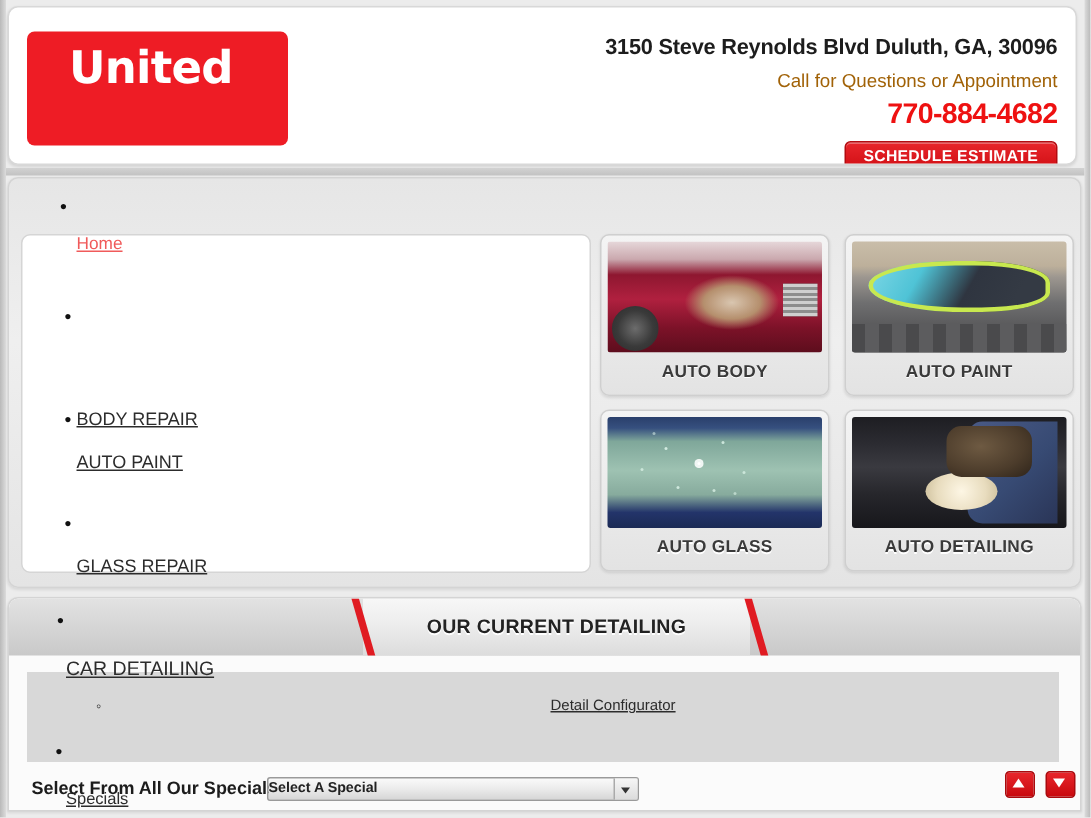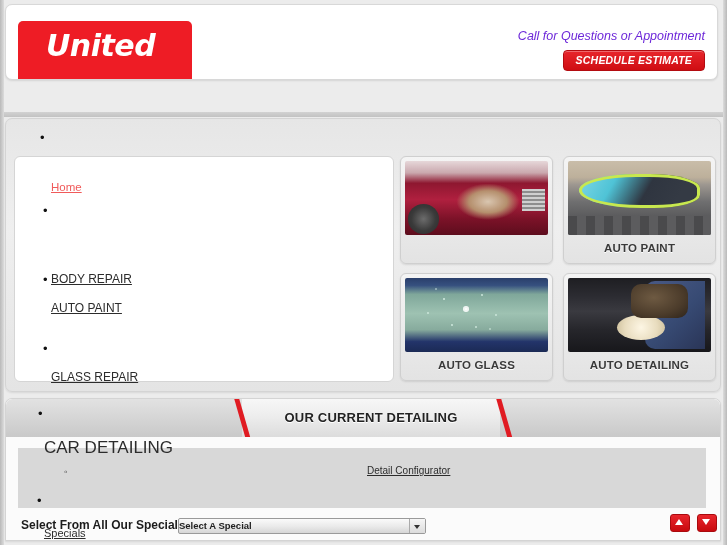--- a/index.html
+++ b/index.html
@@ -39,28 +39,27 @@
     width: 4px;
     background: linear-gradient(to left, #b9b9b9, #dcdcdc);
     z-index: 30;
   }
 
   
   .header-wrap {
     position: absolute;
     left: 5px; top: 4px;
     width: 713px;
-    height: 76px;
+    height: 106px;
     background: #ffffff;
     border: 1px solid #d8d8d8;
     border-radius: 7px;
     box-sizing: border-box;
     box-shadow: 0 1px 2px rgba(0,0,0,0.10);
     overflow: hidden;
-    font-style: italic;
   }
   .logo {
     position: absolute;
     left: 12px; top: 16px;
     width: 174px; height: 76px;
     background: #ee1c25;
     border-radius: 5px;
     color: #fff;
     box-sizing: border-box;
   }
@@ -93,21 +92,21 @@
   .addr {
     font-size: 14.5px;
     font-weight: bold;
     color: #1d1d1d;
     letter-spacing: -0.15px;
     line-height: 18px;
   }
   .callline {
     margin-top: 5px;
     font-size: 12.5px;
-    color: #6d28d9;
+    color: #a16207;
     line-height: 16px;
   }
   .phone {
     margin-top: 3px;
     font-size: 19px;
     font-weight: bold;
     color: #ee1111;
     letter-spacing: -0.4px;
     line-height: 23px;
   }
@@ -354,22 +353,23 @@
     font-size: 13px;
     font-weight: bold;
     color: #222;
     letter-spacing: 0.2px;
     text-shadow: 0 1px 0 #fff;
   }
 
   .spec-cat {
     position: absolute;
     left: 44px; top: 438px;
-    font-size: 17px;
+    font-size: 13px;
     color: #2c2c2c;
+    text-decoration: underline;
     cursor: pointer;
     z-index: 12;
   }
   .spec-panel {
     position: absolute;
     left: 18px; top: 448px;
     width: 688px; height: 60px;
     background: #d8d8d8;
     z-index: 5;
   }
@@ -479,53 +479,56 @@
 
 <div class="page">
 
   <div class="header-wrap">
 
     <div class="logo">
       <div class="logo-united">United</div>
     </div>
 
     <div class="header-right">
+      <div class="addr">3150 Steve Reynolds Blvd Duluth, GA, 30096</div>
       <div class="callline">Call for Questions or Appointment</div>
+      <div class="phone">770-884-4682</div>
       <div class="schedule-btn">SCHEDULE ESTIMATE</div>
     </div>
   </div>
 
   <div class="strip"></div>
 
   <div class="mid">
 
     <span class="stray-bullet" style="left:34px; top:12px;">•</span>
 
     <div class="navbox">
       <ul class="nav-list">
         <li>
-          <a class="nav-link home" style="top:24px;">Home</a>
+          <a class="nav-link home" style="top:0;">Home</a>
         </li>
         <li>
           <span class="nav-bullet" style="top:47px;">•</span>
           <a class="nav-link" style="top:75px;margin-top:40px;">BODY REPAIR</a>
         </li>
         <li>
           <span class="nav-bullet" style="top:116px;">•</span>
           <a class="nav-link" style="top:144px;">AUTO PAINT</a>
         </li>
         <li>
           <span class="nav-bullet" style="top:185px;">•</span>
           <a class="nav-link" style="top:213px;">GLASS REPAIR</a>
         </li>
       </ul>
     </div>
 
     <div class="tile" style="left:394px; top:37px;">
       <div class="tile-photo ph-body"></div>
+      <div class="tile-cap">AUTO BODY</div>
     </div>
 
     <div class="tile" style="left:557px; top:37px;">
       <div class="tile-photo ph-paint"></div>
       <div class="tile-cap">AUTO PAINT</div>
     </div>
 
     <div class="tile" style="left:557px; top:154px;">
       <div class="tile-photo ph-detail">
         <span class="pad"></span>

